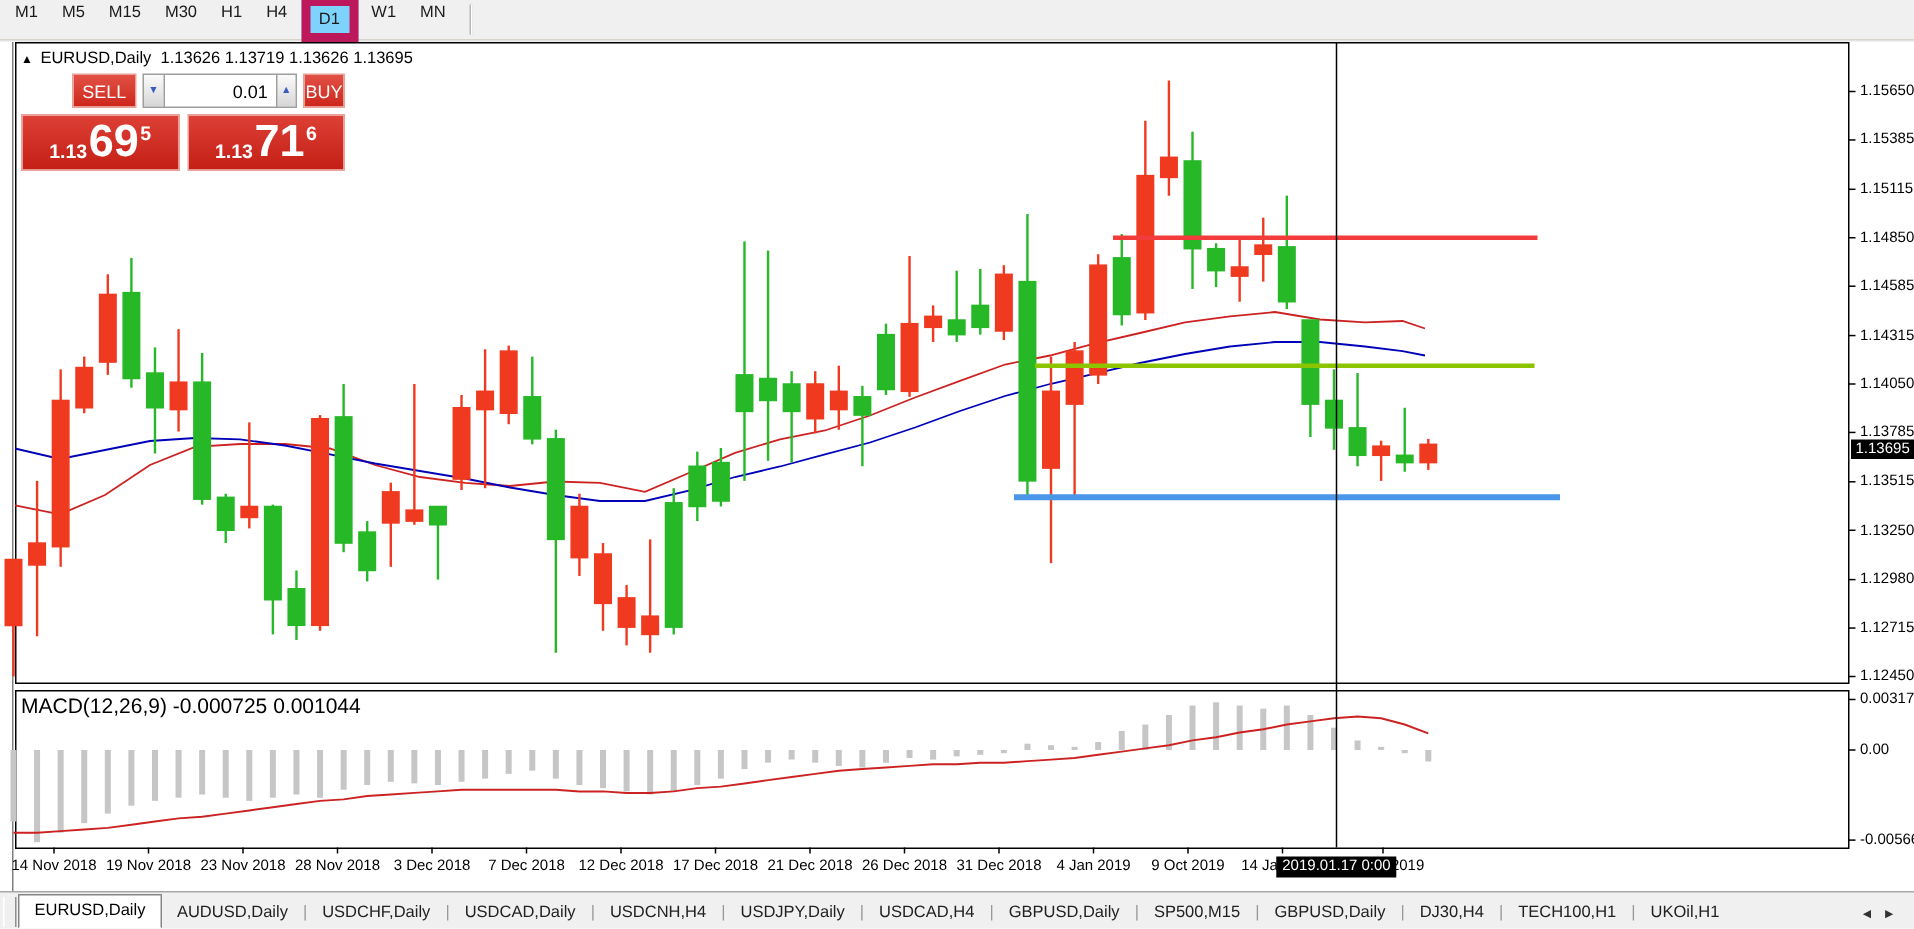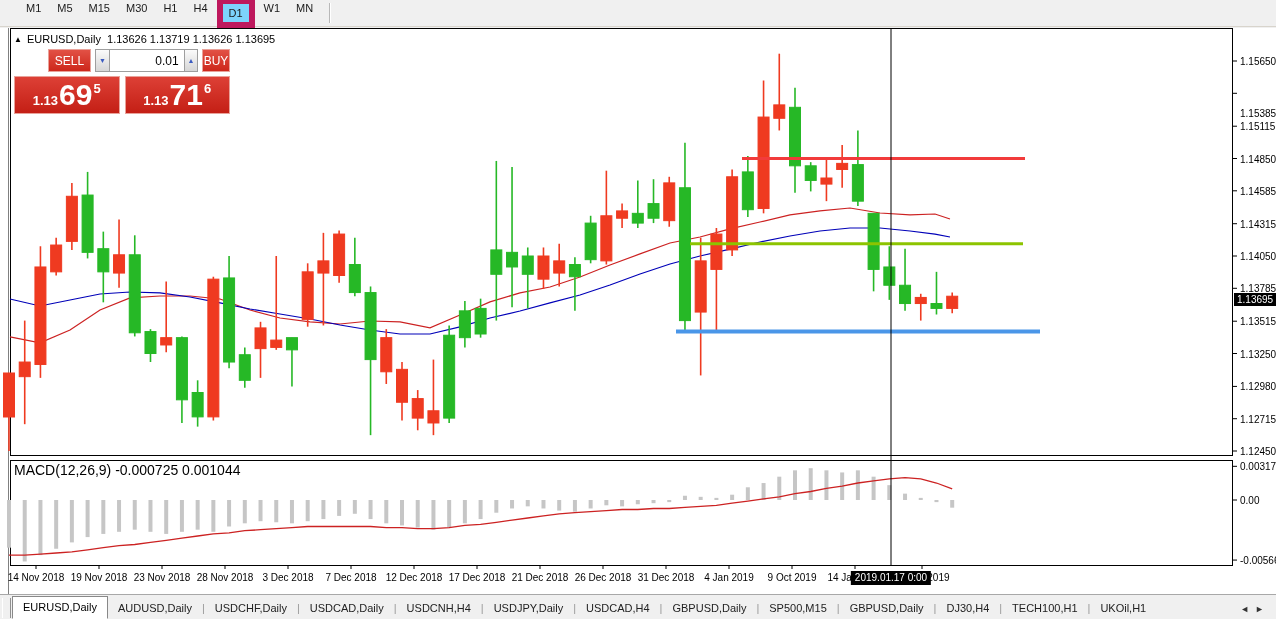--- a/index.html
+++ b/index.html
@@ -1,19 +1,19 @@
 <!DOCTYPE html>
 <html><head>
 <meta charset="utf-8">
 <style>
   html,body{margin:0;padding:0;}
   body{width:1276px;height:619px;background:#f0f0f0;font-family:"Liberation Sans","DejaVu Sans",sans-serif;overflow:hidden;position:relative;}
 
   
-  .toolbar{position:absolute;left:0;top:0;width:1276px;height:27px;background:#f0f0f0;border-bottom:1px solid #d8d4cc;display:flex;align-items:center;padding-left:18px;box-sizing:border-box;}
+  .toolbar{position:absolute;left:0;top:0;width:1276px;height:27px;background:#f0f0f0;border-bottom:1px solid #d8d4cc;display:flex;align-items:center;padding-left:2px;box-sizing:border-box;}
   .tf-btn{font-size:11px;color:#1a1a1a;padding:3px 6px;margin:0 1px;border:1px solid transparent;cursor:default;}
   .tf-btn.active{background:#7dd3fc;border:6px solid #be185d;}
   .toolbar-sep{width:1px;height:20px;background:#b8b8b8;border-right:1px solid #fff;margin:0 8px;}
 
   
   .chart-window{position:absolute;left:0;top:28px;width:1276px;height:566px;background:#fff;}
   .chart-svg{position:absolute;left:0;top:0;}
 
   .chart-header{position:absolute;left:14px;top:5px;display:flex;align-items:center;font-size:11px;color:#000;white-space:pre;}
   .chart-header .tri{font-size:8px;margin-right:5px;}
@@ -325,21 +325,21 @@
         <span class="big">71</span>
         <span class="sup">6</span>
       </div>
     </div>
   </div>
 
   <div class="macd-main-label" style="top:434px;">MACD(12,26,9) -0.000725 0.001044</div>
 
   <div id="price-labels">
       <div class="price-label" style="top: 33px;">1.15650</div>
-      <div class="price-label" style="top: 65.2969px; margin-top: 20px;">1.15385</div>
+      <div class="price-label" style="top: 65.2969px;">1.15385</div>
       <div class="price-label" style="top: 98.2031px;">1.15115</div>
       <div class="price-label" style="top: 130.5px;">1.14850</div>
       <div class="price-label" style="top: 162.797px;">1.14585</div>
       <div class="price-label" style="top: 195.703px;">1.14315</div>
       <div class="price-label" style="top: 228px;">1.14050</div>
       <div class="price-label" style="top: 260.297px;">1.13785</div>
       <div class="price-label" style="top: 293.203px;">1.13515</div>
       <div class="price-label" style="top: 325.5px;">1.13250</div>
       <div class="price-label" style="top: 358.406px;">1.12980</div>
       <div class="price-label" style="top: 390.703px;">1.12715</div>

